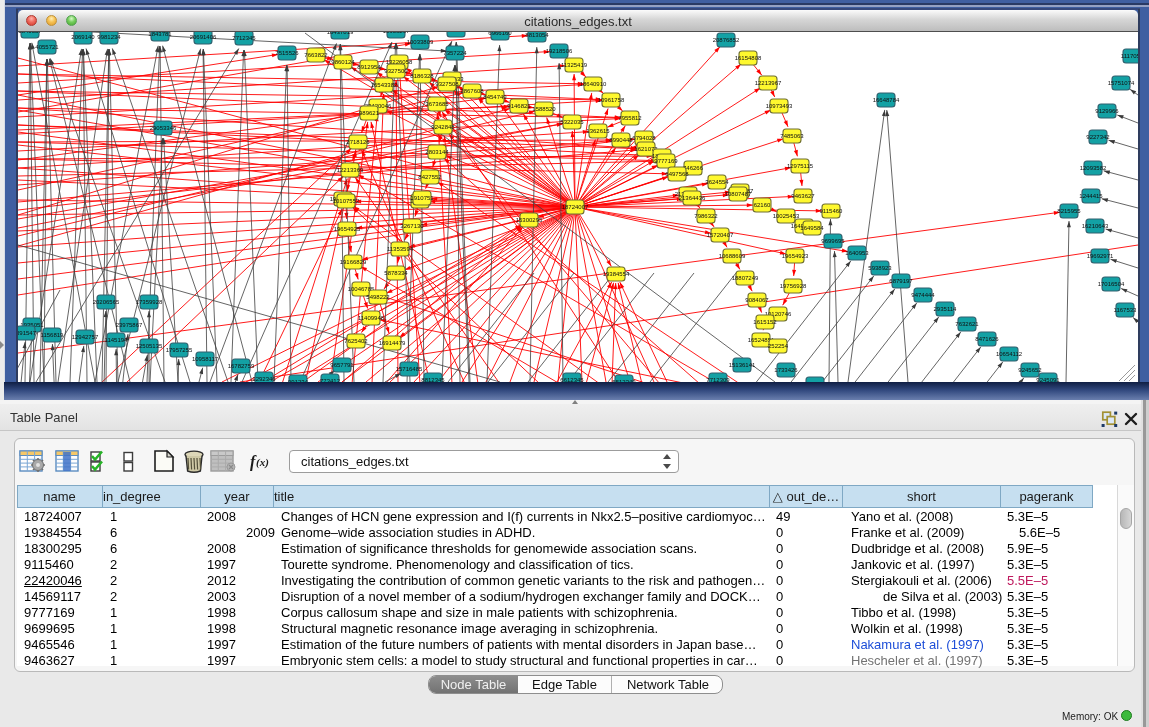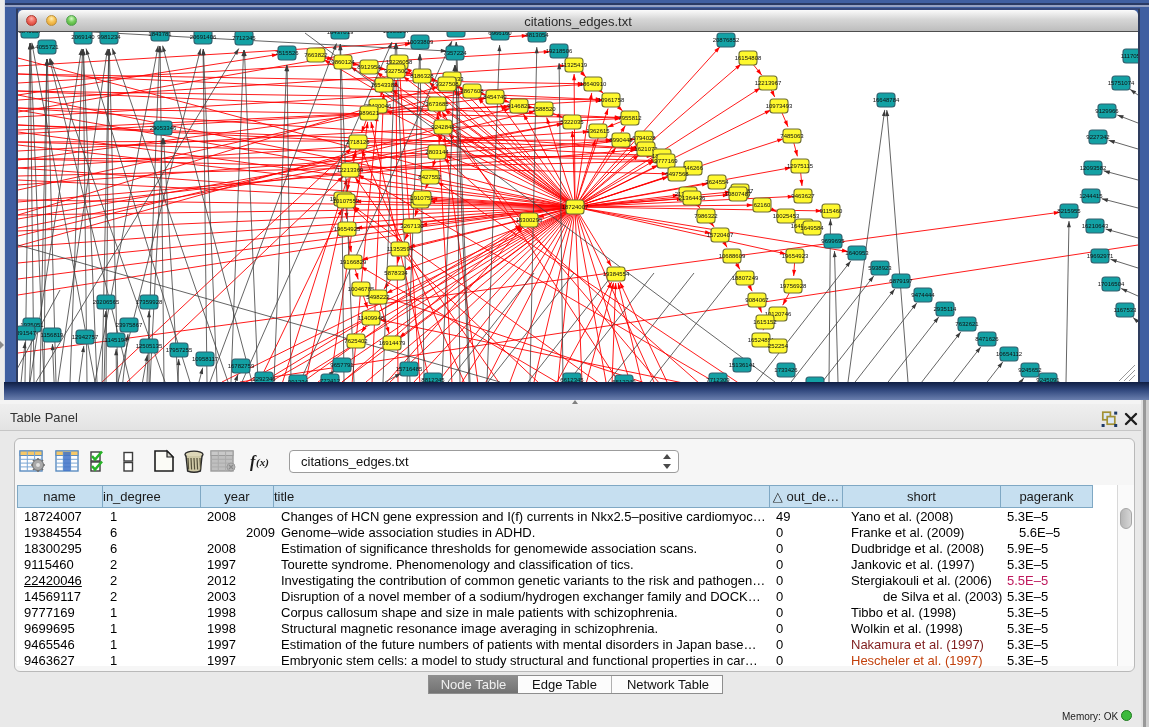--- a/index.html
+++ b/index.html
@@ -1046,33 +1046,33 @@
 <div class="abs" style="left:207px;top:621px;width:68px;height:16px;font-size:13px;color:#000;white-space:nowrap;overflow:hidden;line-height:16px;">1998</div>
 <div class="abs" style="left:281px;top:621px;width:490px;height:16px;font-size:13px;color:#000;white-space:nowrap;overflow:hidden;line-height:16px;">Structural magnetic resonance image averaging in schizophrenia.</div>
 <div class="abs" style="left:776px;top:621px;width:70px;height:16px;font-size:13px;color:#000;white-space:nowrap;overflow:hidden;line-height:16px;">0</div>
 <div class="abs" style="left:851px;top:621px;width:152px;height:16px;font-size:13px;color:#000;white-space:nowrap;overflow:hidden;line-height:16px;">Wolkin et al. (1998)</div>
 <div class="abs" style="left:1007px;top:621px;width:86px;height:16px;font-size:13px;color:#000;white-space:nowrap;overflow:hidden;line-height:16px;">5.3E–5</div>
 <div class="abs" style="left:24px;top:637px;width:80px;height:16px;font-size:13px;color:#000;white-space:nowrap;overflow:hidden;line-height:16px;">9465546</div>
 <div class="abs" style="left:110px;top:637px;width:90px;height:16px;font-size:13px;color:#000;white-space:nowrap;overflow:hidden;line-height:16px;">1</div>
 <div class="abs" style="left:207px;top:637px;width:68px;height:16px;font-size:13px;color:#000;white-space:nowrap;overflow:hidden;line-height:16px;">1997</div>
 <div class="abs" style="left:281px;top:637px;width:490px;height:16px;font-size:13px;color:#000;white-space:nowrap;overflow:hidden;line-height:16px;">Estimation of the future numbers of patients with mental disorders in Japan base…</div>
 <div class="abs" style="left:776px;top:637px;width:70px;height:16px;font-size:13px;color:#000;white-space:nowrap;overflow:hidden;line-height:16px;">0</div>
-<div class="abs" style="left:851px;top:637px;width:152px;height:16px;font-size:13px;color:#7f1d1d;white-space:nowrap;overflow:hidden;line-height:16px;">Nakamura et al. (1997)</div>
+<div class="abs" style="left:851px;top:637px;width:152px;height:16px;font-size:13px;color:#1d4ed8;white-space:nowrap;overflow:hidden;line-height:16px;">Nakamura et al. (1997)</div>
 <div class="abs" style="left:1007px;top:637px;width:86px;height:16px;font-size:13px;color:#000;white-space:nowrap;overflow:hidden;line-height:16px;">5.3E–5</div>
 <div class="abs" style="left:24px;top:653px;width:80px;height:16px;font-size:13px;color:#000;white-space:nowrap;overflow:hidden;line-height:16px;">9463627</div>
 <div class="abs" style="left:110px;top:653px;width:90px;height:16px;font-size:13px;color:#000;white-space:nowrap;overflow:hidden;line-height:16px;">1</div>
 <div class="abs" style="left:207px;top:653px;width:68px;height:16px;font-size:13px;color:#000;white-space:nowrap;overflow:hidden;line-height:16px;">1997</div>
 <div class="abs" style="left:281px;top:653px;width:490px;height:16px;font-size:13px;color:#000;white-space:nowrap;overflow:hidden;line-height:16px;">Embryonic stem cells: a model to study structural and functional properties in car…</div>
 <div class="abs" style="left:776px;top:653px;width:70px;height:16px;font-size:13px;color:#000;white-space:nowrap;overflow:hidden;line-height:16px;">0</div>
-<div class="abs" style="left:851px;top:653px;width:152px;height:16px;font-size:13px;color:#c2410c;white-space:nowrap;overflow:hidden;line-height:16px;">Hescheler et al. (1997)</div>
+<div class="abs" style="left:851px;top:653px;width:152px;height:16px;font-size:13px;color:#737373;white-space:nowrap;overflow:hidden;line-height:16px;">Hescheler et al. (1997)</div>
 <div class="abs" style="left:1007px;top:653px;width:86px;height:16px;font-size:13px;color:#000;white-space:nowrap;overflow:hidden;line-height:16px;">5.3E–5</div>
 <div class="abs" style="left:1117px;top:485px;width:17px;height:181px;background:#fafafa;border-left:1px solid #d8d8d8;"></div>
 <div class="abs" style="left:1120px;top:508px;width:12px;height:21px;background:linear-gradient(90deg,#b7b7b7,#d6d6d6);border:1px solid #a5a5a5;border-radius:6px;"></div>
 
-<div class="abs" style="left:428px;top:675px;width:295px;height:19px;border:1px solid #8e8e8e;border-radius:0;background:#fcfcfc;overflow:hidden;">
+<div class="abs" style="left:428px;top:675px;width:295px;height:19px;border:1px solid #8e8e8e;border-radius:8px;background:#fcfcfc;overflow:hidden;">
   <div style="position:absolute;left:0;top:0;width:89px;height:19px;background:linear-gradient(#8d8d8d,#6f6f6f);
     color:#f0f0f0;font-size:13px;text-align:center;line-height:18px;">Node Table</div>
   <div style="position:absolute;left:89px;top:0;width:94px;height:19px;border-right:1px solid #b0b0b0;
     color:#111;font-size:13px;text-align:center;line-height:18px;">Edge Table</div>
   <div style="position:absolute;left:183px;top:0;width:112px;height:19px;
     color:#111;font-size:13px;text-align:center;line-height:18px;">Network Table</div>
 </div>
 
 <div class="abs" style="left:1141px;top:400px;width:2px;height:327px;background:#e0e0e0;"></div>
 <div class="abs" style="left:1143px;top:400px;width:3px;height:327px;background:#989898;"></div>

